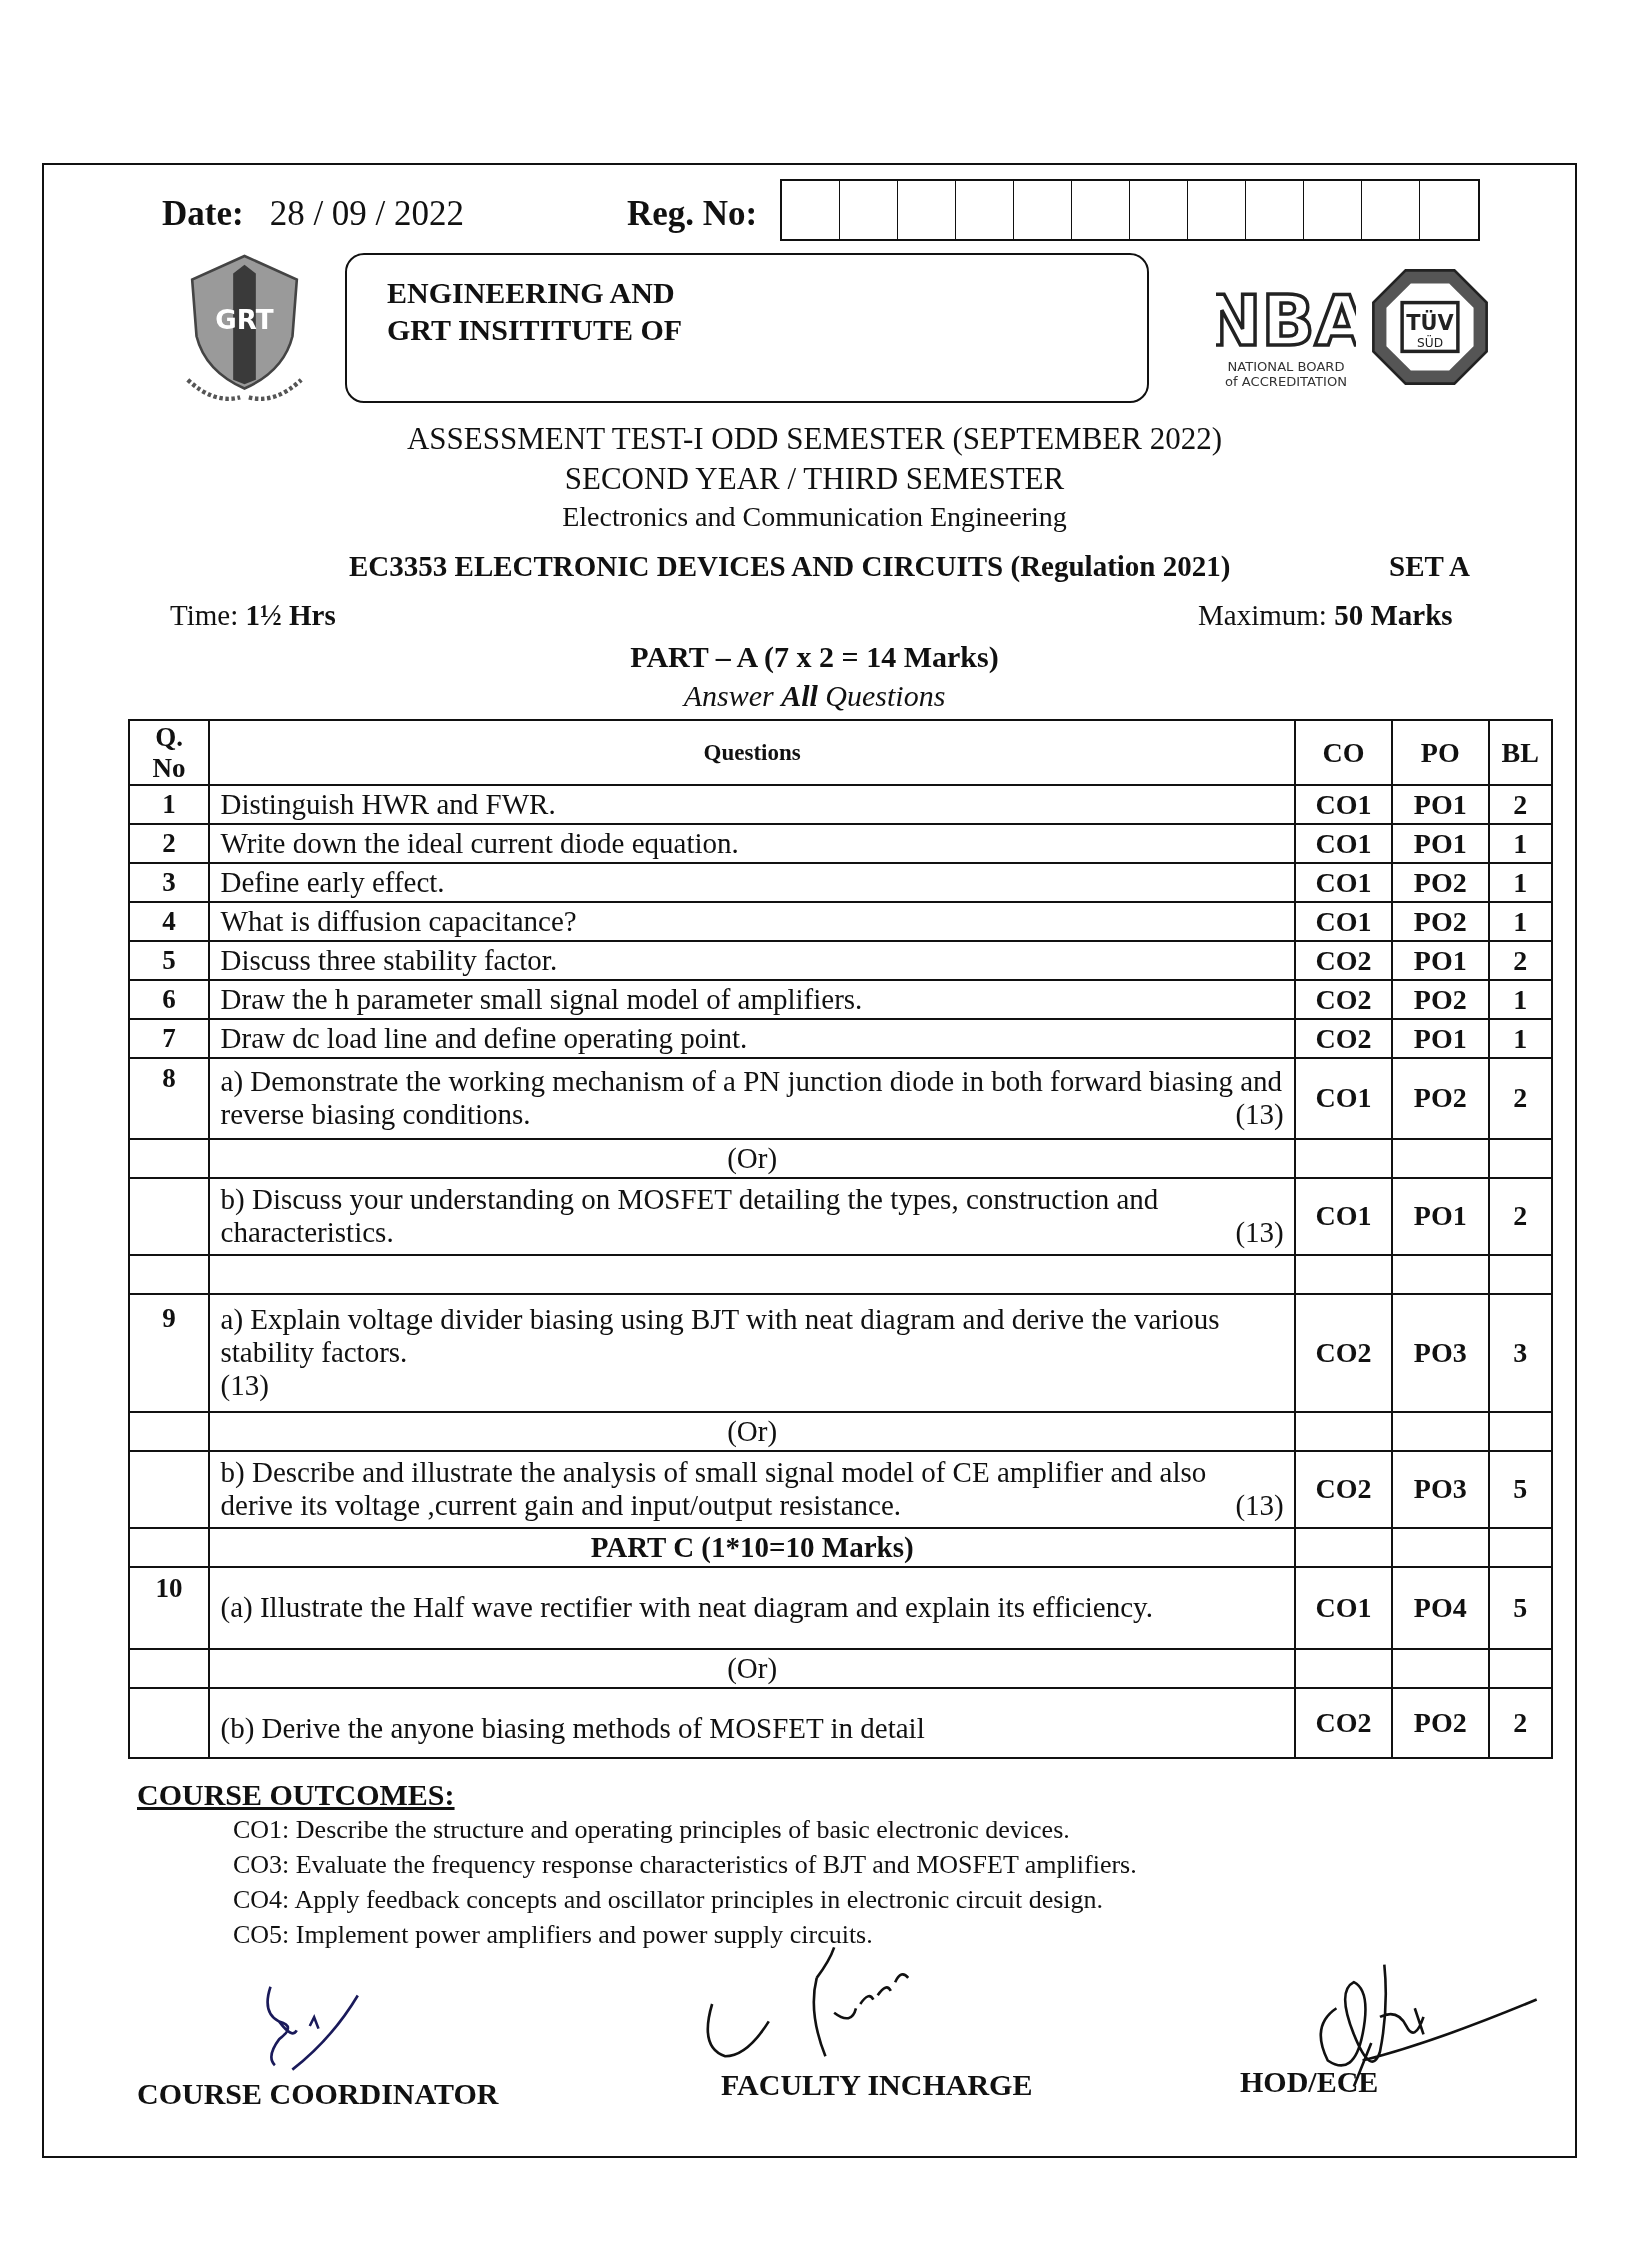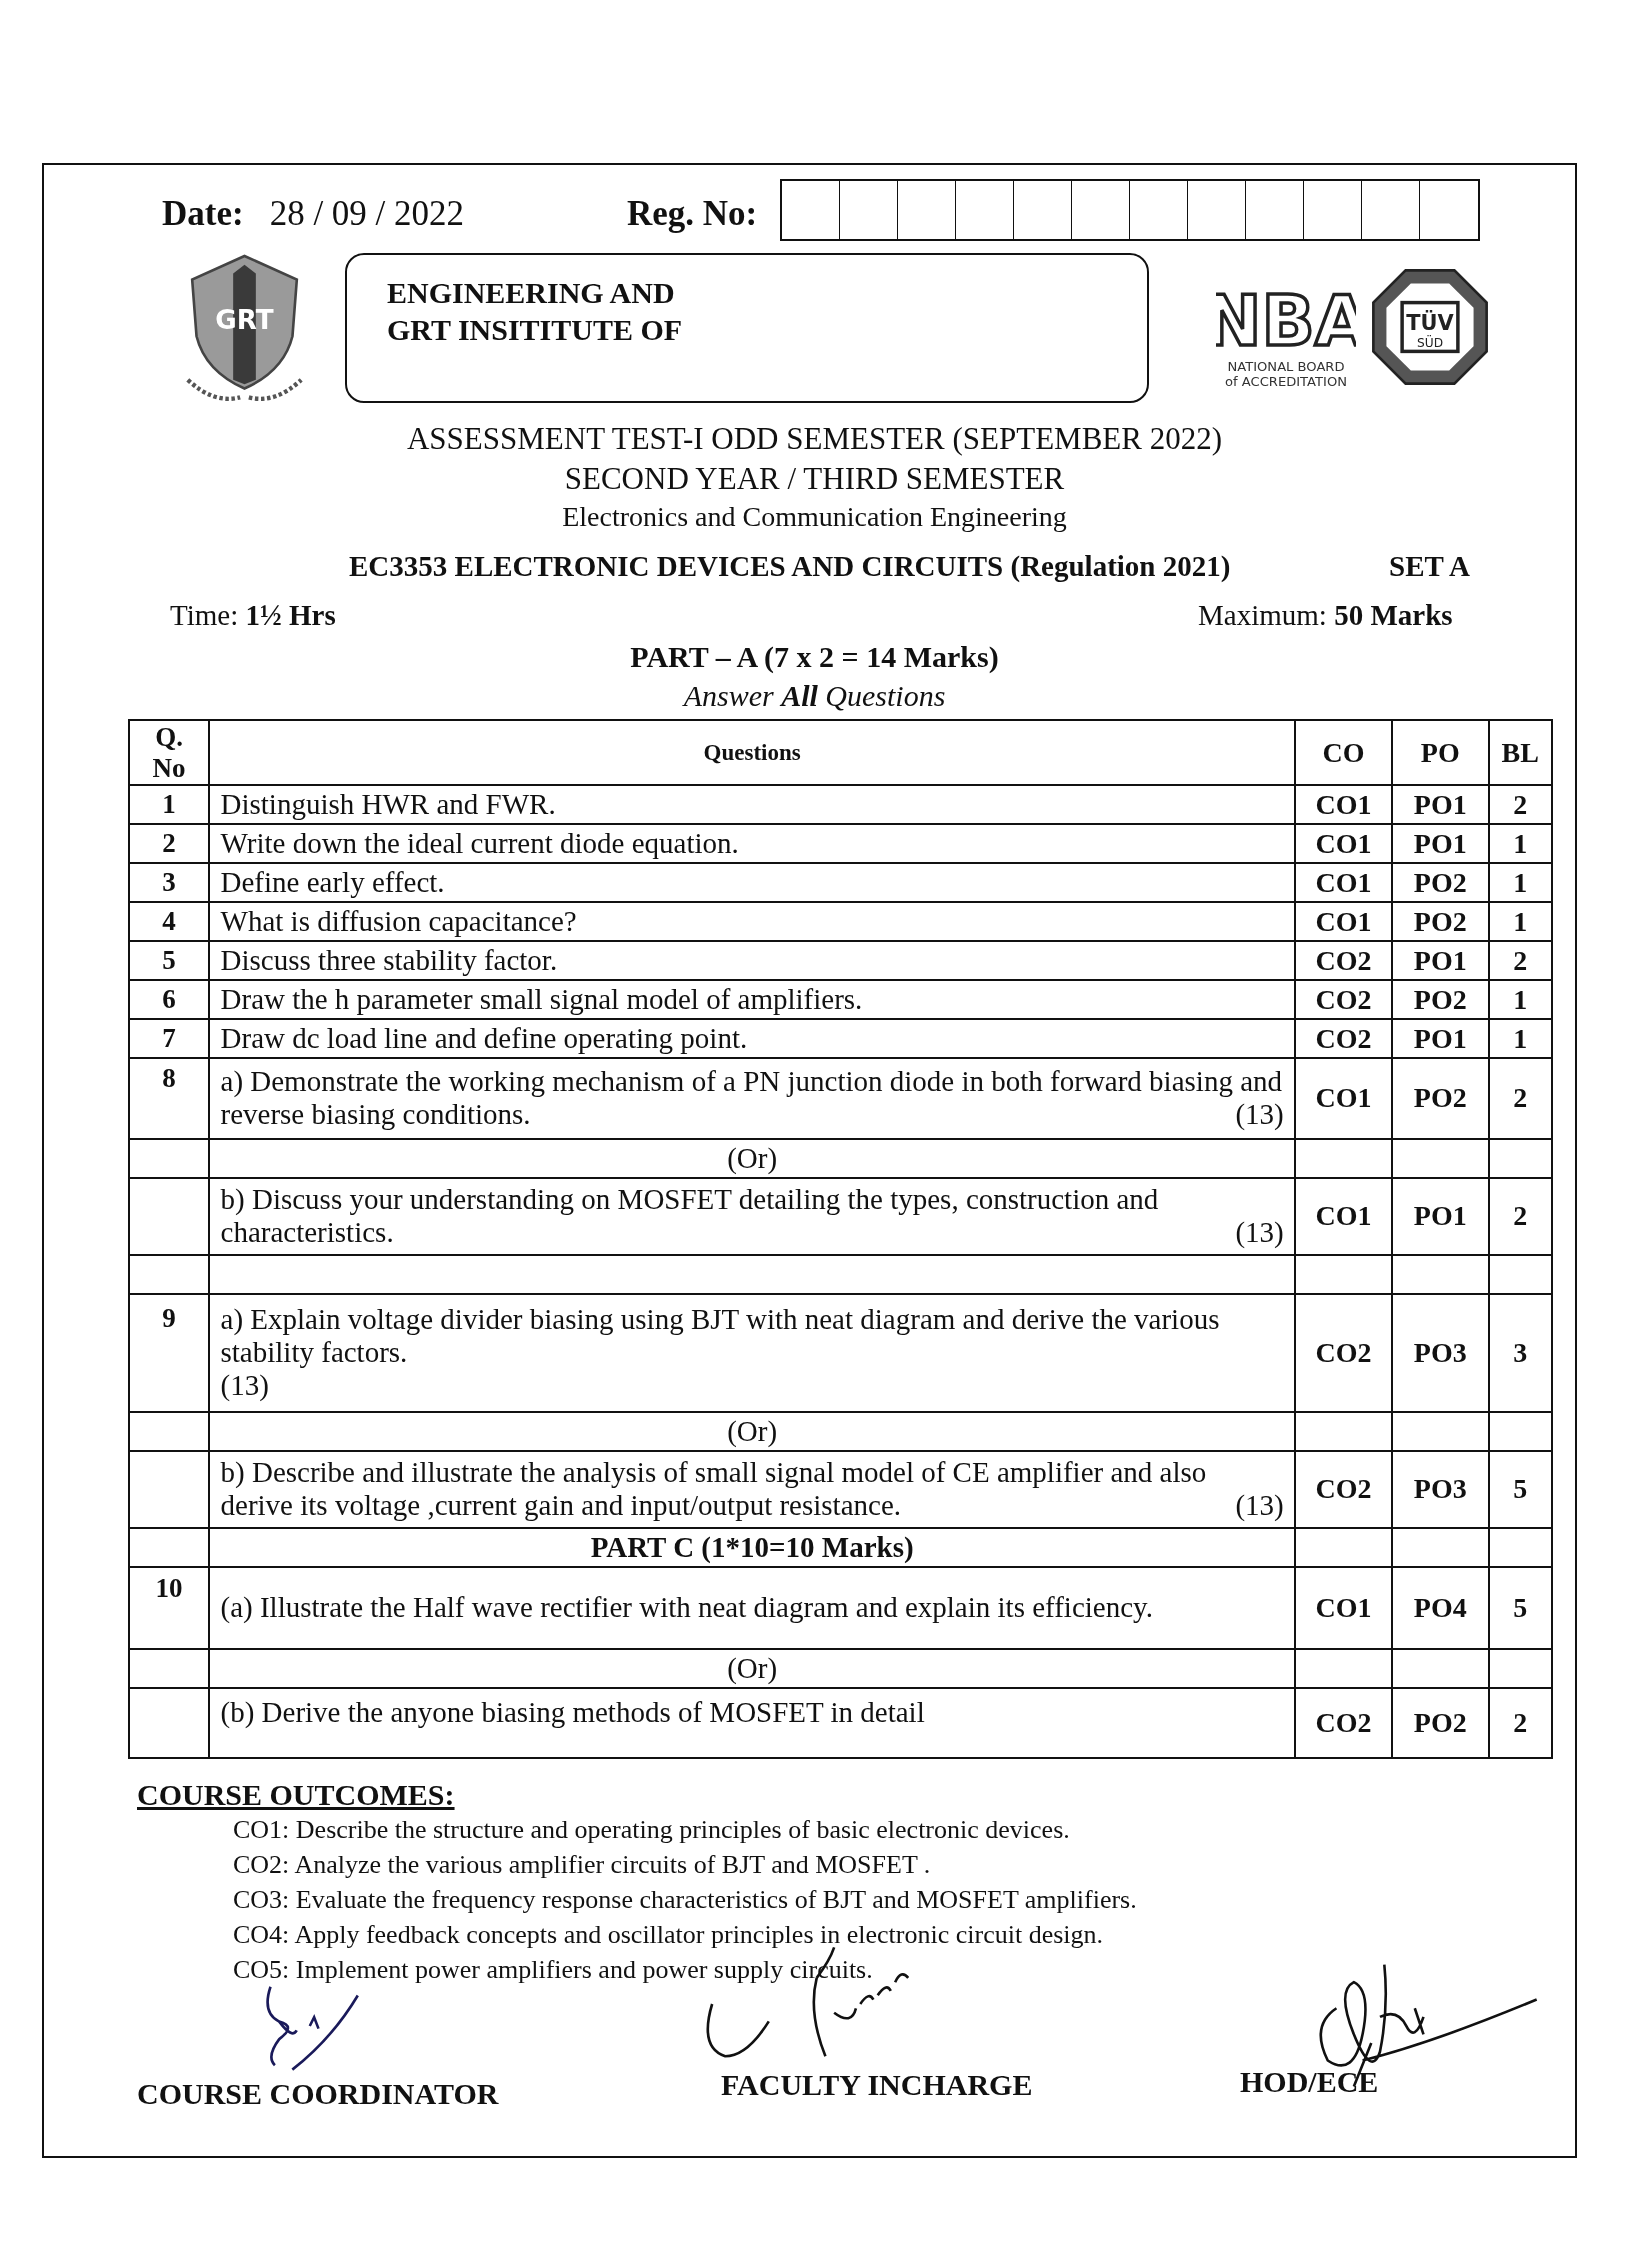--- a/index.html
+++ b/index.html
@@ -242,33 +242,32 @@
     </tr>
     <tr class="short or">
       <td class="qno"></td>
       <td class="qtext">(Or)</td>
       <td class="co"></td>
         <td class="po"></td>
         <td class="bl"></td>
     </tr>
     <tr style="height:70px">
       <td class="qno"></td>
-      <td class="qtext" style="vertical-align:top;padding-top:7px">(b) Derive the anyone biasing methods of MOSFET  in detail</td>
+      <td class="qtext" style="vertical-align:top;padding-top:23px">(b) Derive the anyone biasing methods of MOSFET  in detail</td>
       <td class="co">CO2</td>
       <td class="po">PO2</td>
       <td class="bl">2</td>
     </tr>
   </tbody>
 </table>
 
 <div class="abs outcomes">
   <div class="outcomes-title">COURSE OUTCOMES:</div>
   <ul id="outcomeList">
       <li>CO1: Describe the structure and operating principles of basic electronic devices.</li>
-      <li>CO2: Analyze the various amplifier circuits of BJT and MOSFET .</li>
       <li>CO3: Evaluate the frequency response characteristics of BJT and MOSFET amplifiers.</li>
       <li>CO4: Apply feedback concepts and oscillator principles in electronic circuit design.</li>
       <li>CO5: Implement power amplifiers and power supply circuits.</li>
     </ul>
 </div>
 
 <svg class="sign" style="left:253px;top:1978px;width:131px;height:96px" viewBox="0 0 150 110">
   <path d="M20 10 Q10 40 30 50 Q50 55 30 70 Q15 90 25 100 M30 50 Q45 70 50 60 M65 55 L70 45 L75 58 M120 20 Q90 70 45 105" fill="none" stroke="#1a1a5a" stroke-width="3"></path>
 </svg>
 <svg class="sign" style="left:699px;top:1943px;width:279px;height:122px" viewBox="0 0 320 140">

